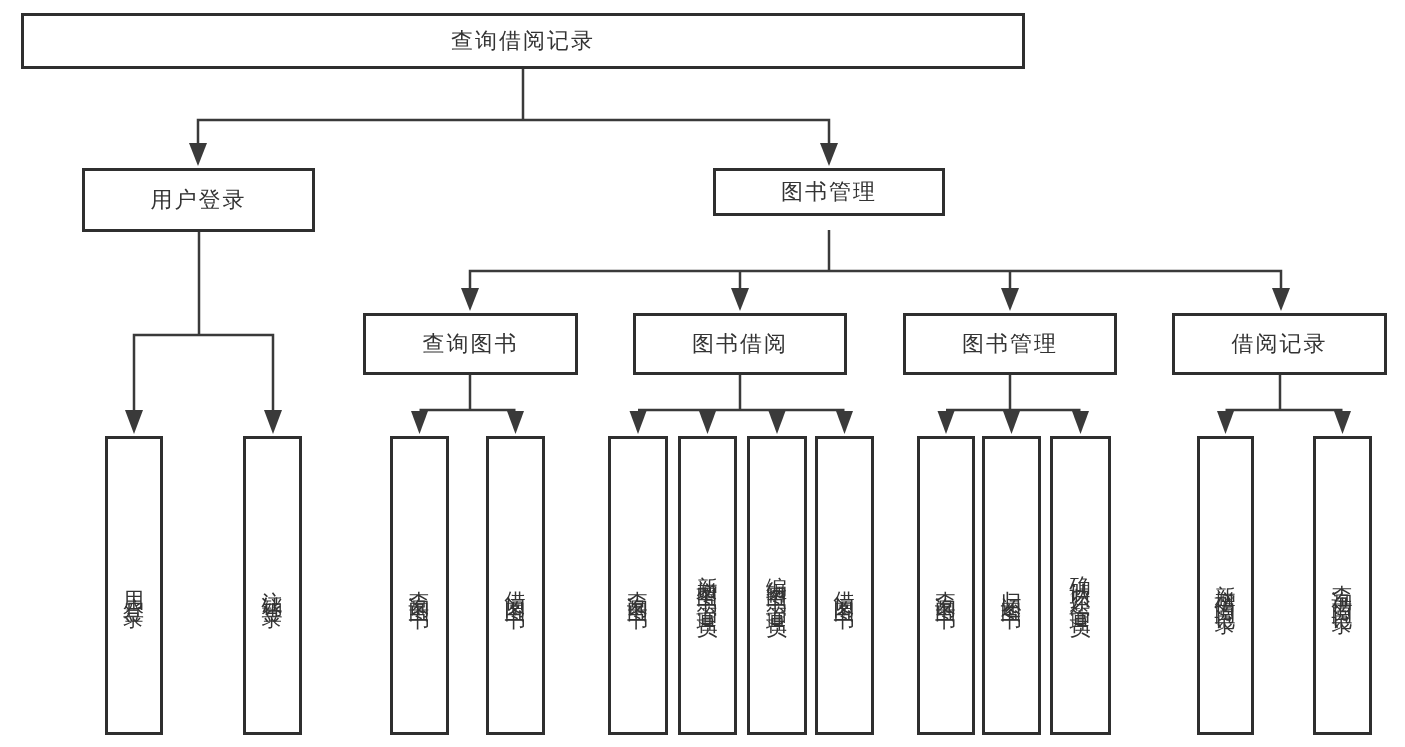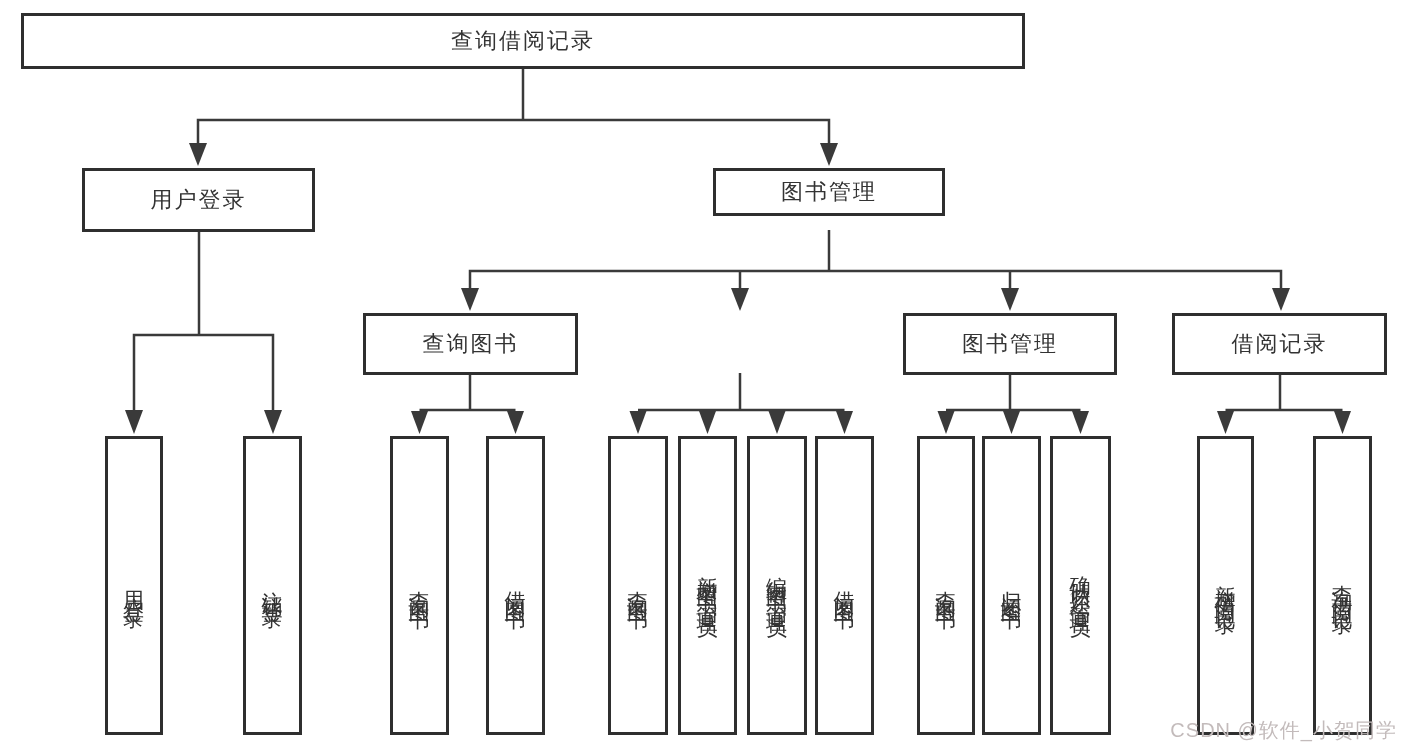--- a/index.html
+++ b/index.html
@@ -83,20 +83,21 @@
       <polygon points="1334,411 1351,411 1342.5,434" fill="#3a3a3a" stroke="none"></polygon>
     </g>
   </svg>
 
   <div class="node" style="left:21px;top:13px;width:1004px;height:56px">查询借阅记录</div>
 
   <div class="node" style="left:82px;top:168px;width:233px;height:64px">用户登录</div>
   <div class="node" style="left:713px;top:168px;width:232px;height:48px">图书管理</div>
 
   <div class="node" style="left:363px;top:313px;width:215px;height:62px">查询图书</div>
+  <div class="node" style="left:633px;top:313px;width:214px;height:62px">图书借阅</div>
   <div class="node" style="left:903px;top:313px;width:214px;height:62px">图书管理</div>
   <div class="node" style="left:1172px;top:313px;width:215px;height:62px">借阅记录</div>
 
   <div class="node leaf" style="left:105px;top:436px;width:58px;height:299px">用户登录</div>
   <div class="node leaf" style="left:243px;top:436px;width:59px;height:299px">注销登录</div>
 
   <div class="node leaf" style="left:390px;top:436px;width:59px;height:299px">查询图书</div>
   <div class="node leaf" style="left:486px;top:436px;width:59px;height:299px">借阅图书</div>
 
   <div class="node leaf" style="left:608px;top:436px;width:60px;height:299px">查询图书</div>
@@ -104,15 +105,14 @@
   <div class="node leaf" style="left:747px;top:436px;width:60px;height:299px">编辑图书（管理员）</div>
   <div class="node leaf" style="left:815px;top:436px;width:59px;height:299px">借阅图书</div>
 
   <div class="node leaf" style="left:917px;top:436px;width:58px;height:299px">查询图书</div>
   <div class="node leaf" style="left:982px;top:436px;width:59px;height:299px">归还图书</div>
   <div class="node leaf" style="left:1050px;top:436px;width:61px;height:299px">确认归还（管理员）</div>
 
   <div class="node leaf" style="left:1197px;top:436px;width:57px;height:299px">新增借阅记录</div>
   <div class="node leaf" style="left:1313px;top:436px;width:59px;height:299px">查询借阅记录</div>
 
-  <div class="watermark">CSDN @软件_小贺同学</div>
 
 </div>
 
 </body></html>

